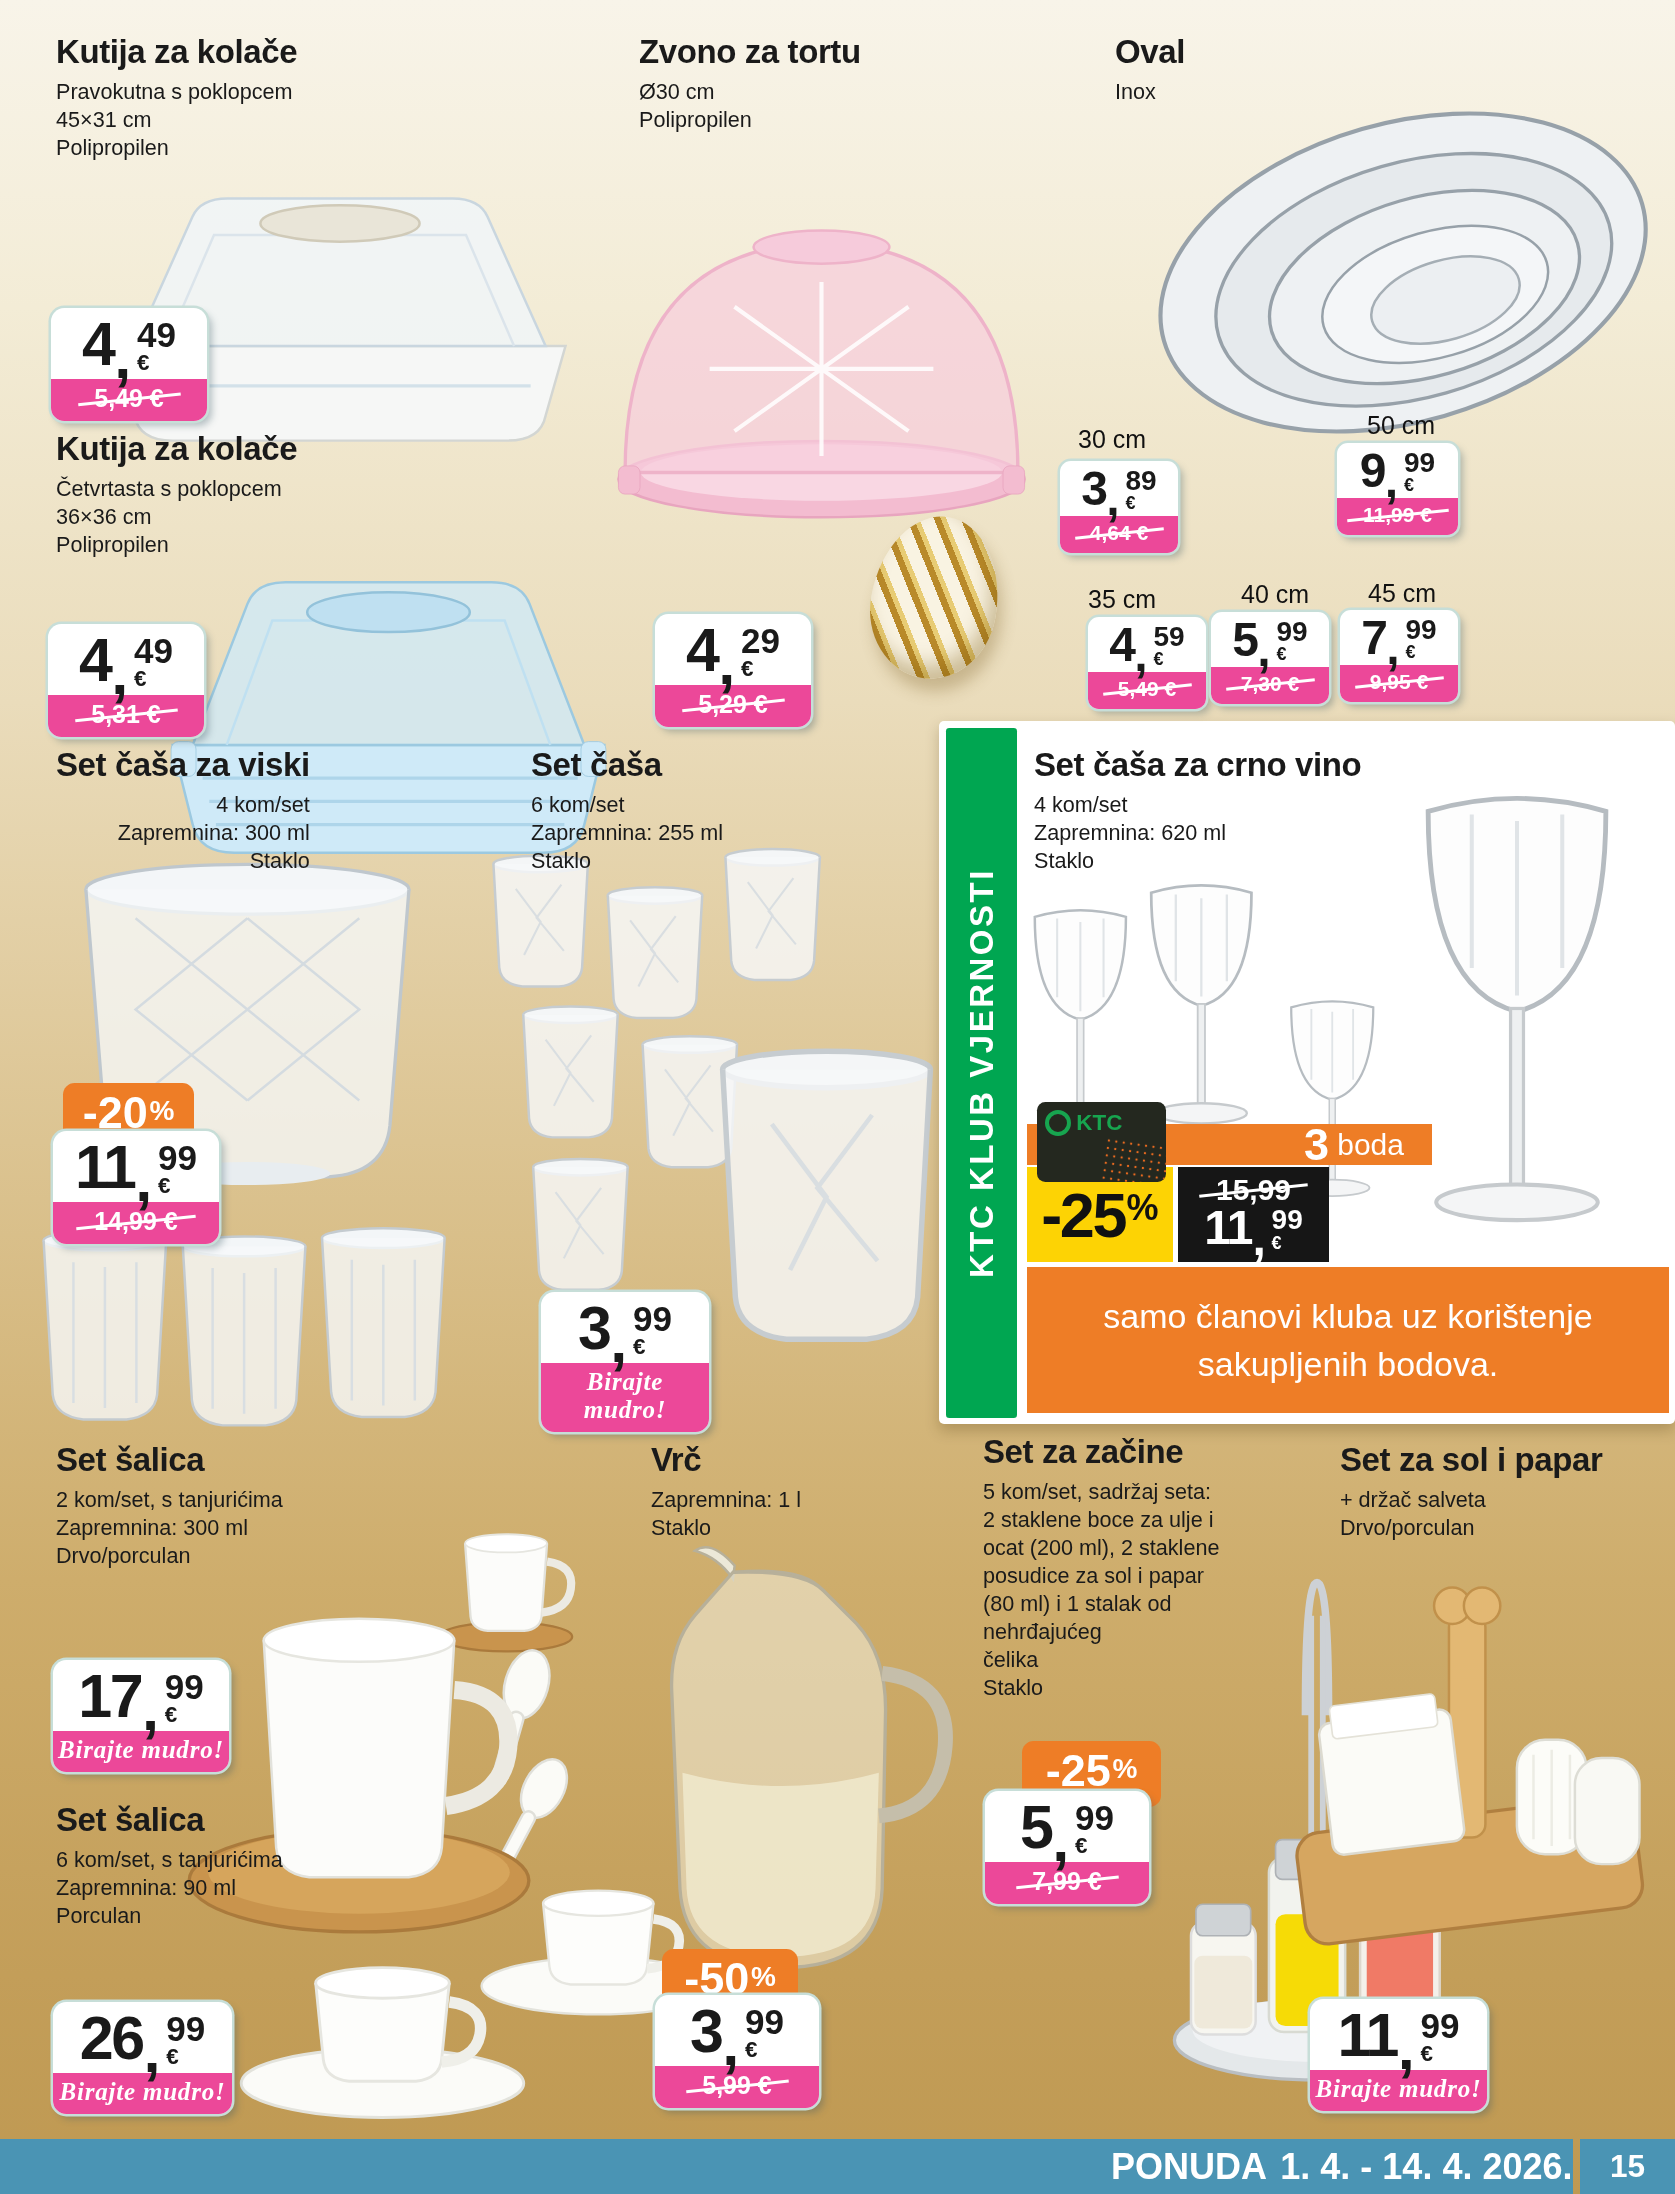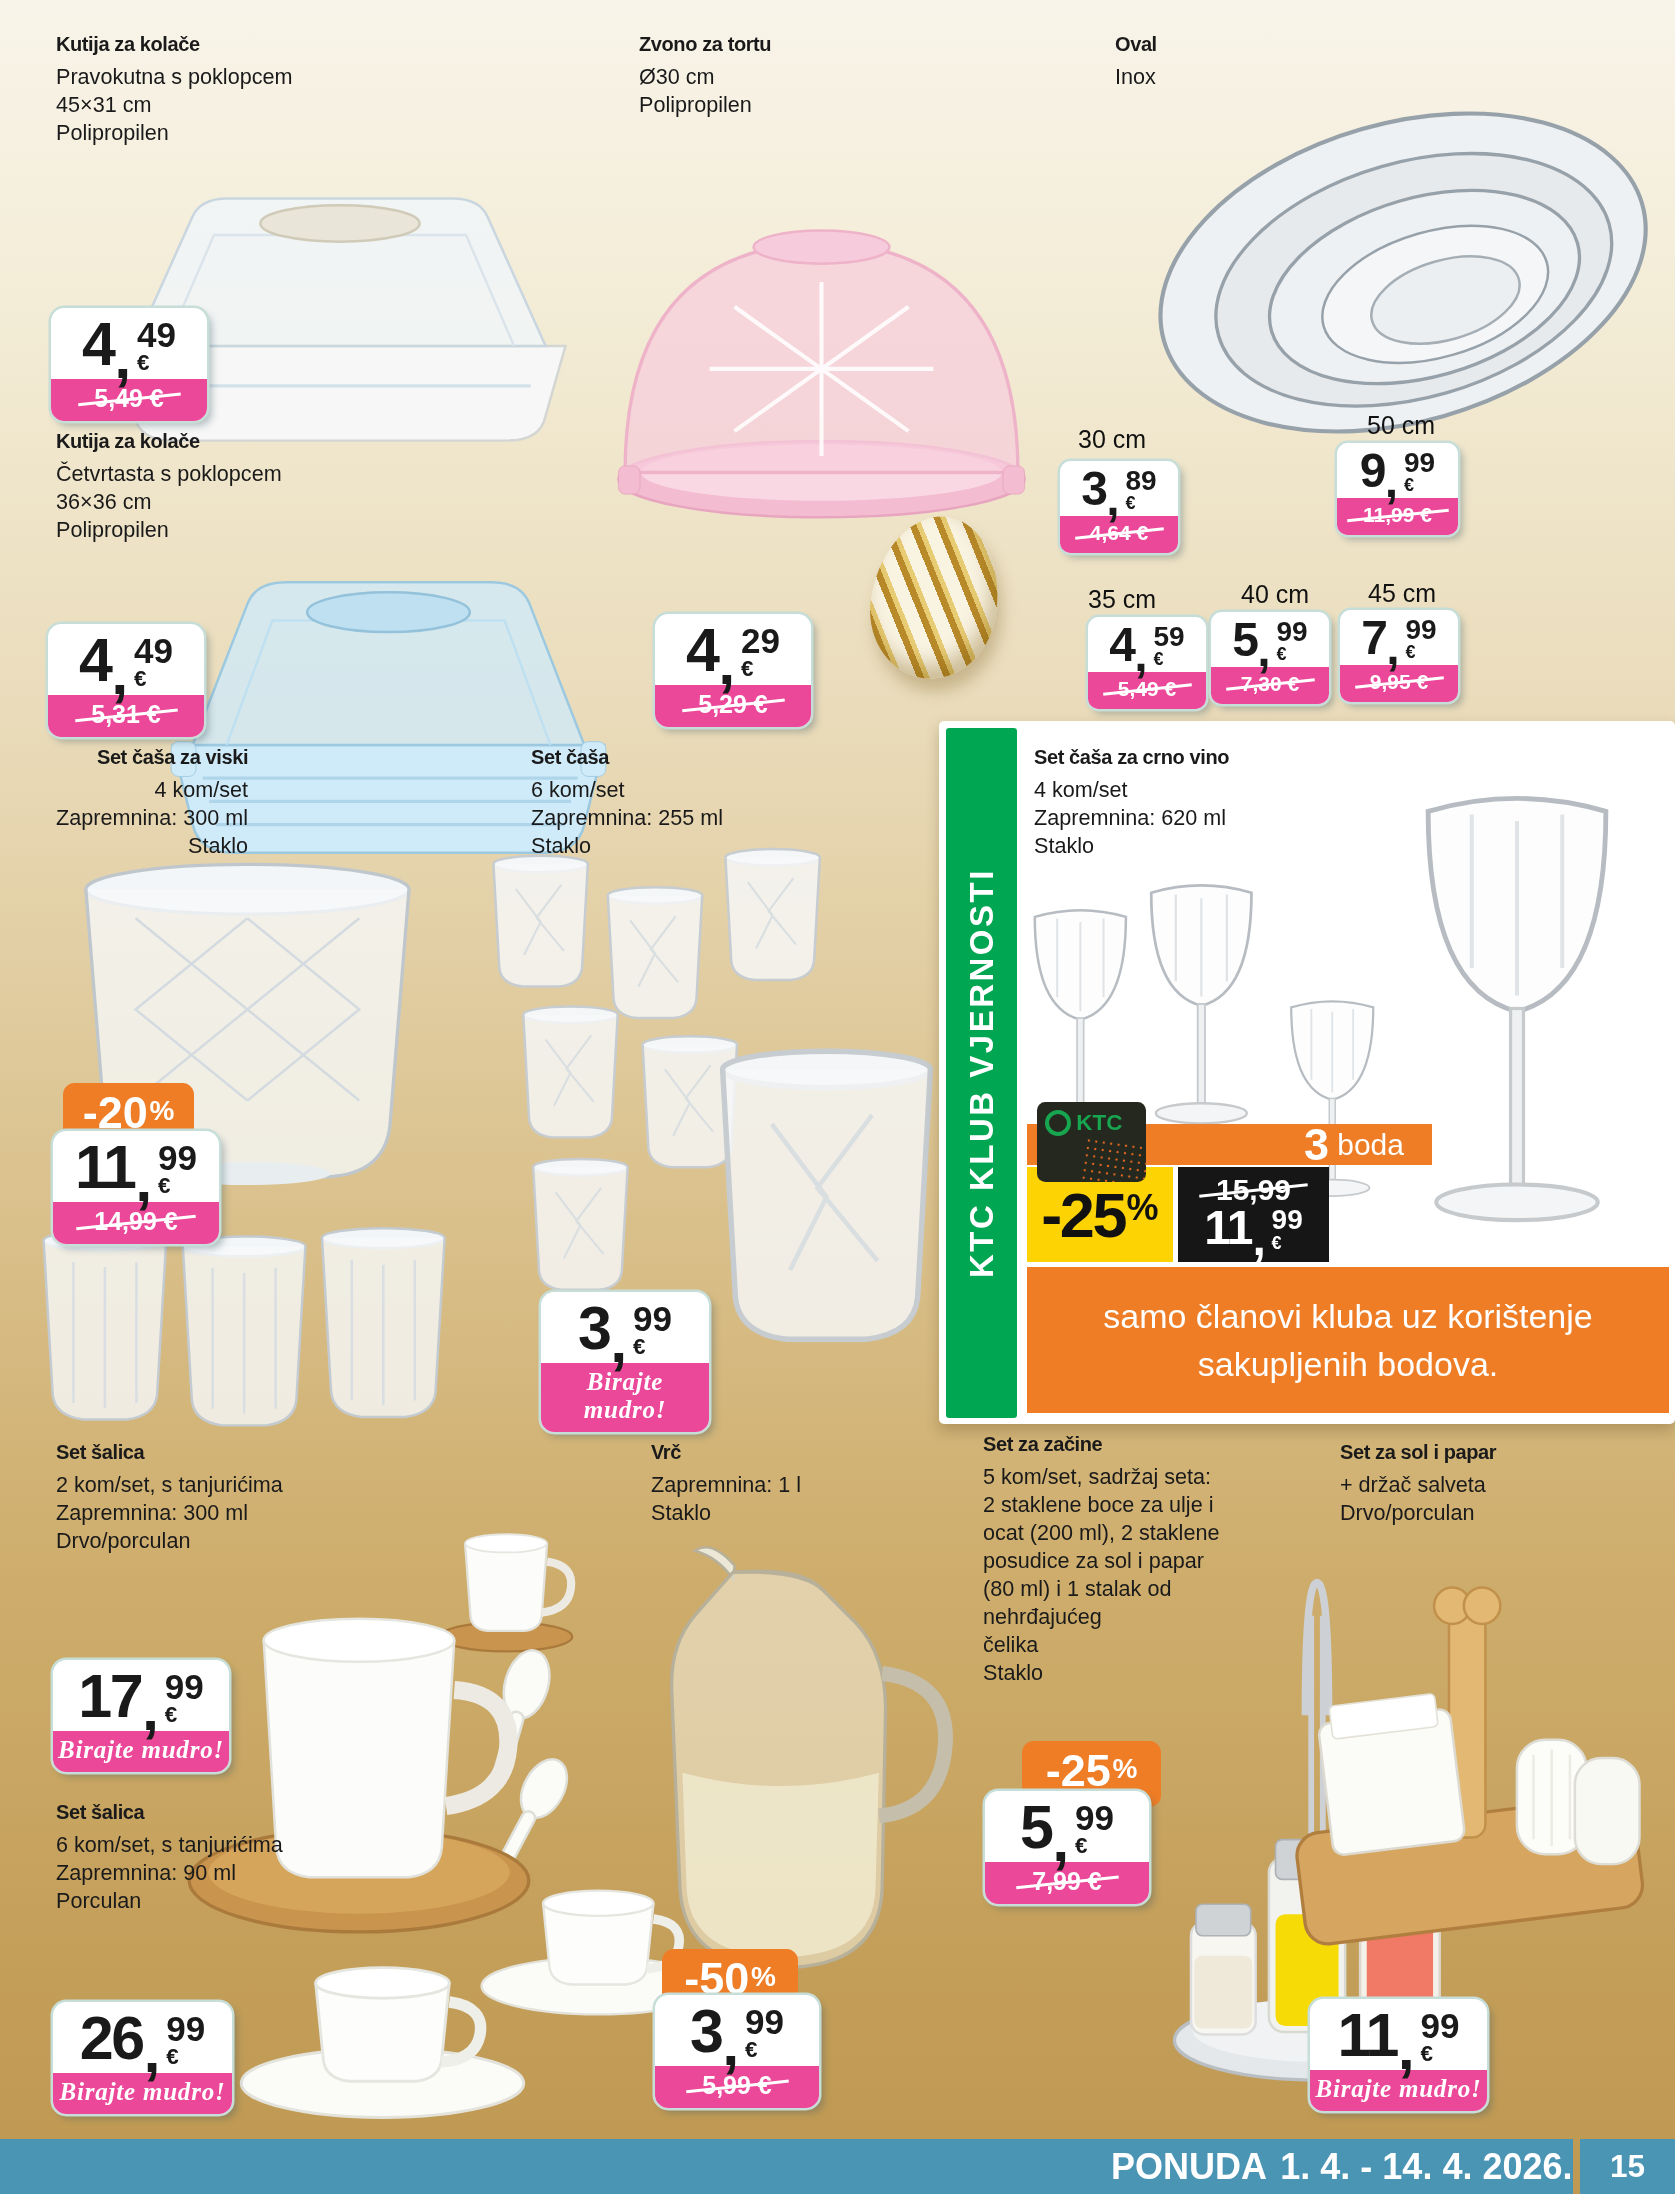--- a/index.html
+++ b/index.html
@@ -1,21 +1,21 @@
 <!DOCTYPE html>
 <html style="font-size:13.3px"><head>
 <meta charset="utf-8">
 <style>
   html,body{margin:0;padding:0;background:#777;}
   .page{position:relative;width:1675px;height:2194px;overflow:hidden;
     font-family:"Liberation Sans",sans-serif;color:#1a1a1a;
     background:linear-gradient(180deg,#f8f4e9 0%,#f3ecd6 14%,#eadcbb 32%,#dcc492 52%,#cead6c 72%,#c39e59 90%,#bf9952 100%);}
   
   .pinfo{position:absolute;z-index:3;}
-  .pinfo .title{font-size:20px;font-weight:bold;letter-spacing:-0.4px;margin:0 0 6.6px 0;}
+  .pinfo .title{font-size:33px;font-weight:bold;letter-spacing:-0.4px;margin:0 0 6.6px 0;}
   .pinfo .line{font-size:21.6px;line-height:1.3;}
   
   .tag{position:absolute;background:#fff;border-radius:13.3px;overflow:hidden;display:flex;flex-direction:column;
     box-shadow:0 0 0 2.5px #c7ded8,4.1px 5px 7.5px rgba(60,90,100,.35);z-index:5;
     --pm:61px;--pcn:35px;--peu:22.4px;--ps:25px;}
   .tag.sm{--pm:48px;--pcn:28px;--peu:18px;--ps:21px;border-radius:10.8px;}
   .price-row{display:flex;align-items:flex-start;justify-content:center;padding:10px 6.6px 3.3px;}
   .tag.sm .price-row{padding:6.6px 5px 1.7px;}
   .pm{font-size:var(--pm);font-weight:bold;line-height:.88;letter-spacing:-2.5px;}
   .pcm{font-size:var(--pm);font-weight:bold;line-height:.88;position:relative;top:.22em;margin-left:0.8px;}
@@ -38,21 +38,21 @@
     border-radius:50% 50% 50% 50%/56% 56% 44% 44%;
     background:repeating-linear-gradient(58deg,#b98a2a 0 6.6px,#e8cc74 6.6px 11.6px,#f9f3e2 11.6px 25px);
     box-shadow:inset -8.3px -11.6px 20px rgba(120,85,10,.35),6.6px 11.6px 15px rgba(120,90,30,.3);
     transform:rotate(10deg);}
   
   .ktc-panel{position:absolute;left:939px;top:721px;width:736px;height:703px;background:#fff;
     border-radius:5px;box-shadow:0 6.6px 13.3px rgba(70,50,10,.25);z-index:4;}
   .ktc-green{position:absolute;left:6.6px;top:6.6px;width:71px;height:690px;background:#00a651;border-radius:3.3px;}
   .vtext{position:absolute;inset:0;display:flex;align-items:center;justify-content:center;
     writing-mode:vertical-rl;transform:rotate(180deg);color:#fff;font-weight:bold;font-size:33px;letter-spacing:2.5px;}
-  .ktc-card{position:absolute;left:98px;top:381px;width:109px;height:80px;background:#24281f;border-radius:8.3px;z-index:6;overflow:hidden;}
+  .ktc-card{position:absolute;left:98px;top:381px;width:129px;height:80px;background:#24281f;border-radius:8.3px;z-index:6;overflow:hidden;}
   .ktc-card .logo{position:absolute;left:8.3px;top:8.3px;display:flex;align-items:center;gap:5px;color:#17a54f;font-weight:bold;font-size:22.4px;}
   .logo-ring{width:18px;height:18px;border:4.1px solid #17a54f;border-radius:50%;}
   .ktc-card::after{content:"";position:absolute;right:-6.6px;bottom:-6.6px;width:71px;height:48px;
     background:radial-gradient(#e86a1f 1.3px,transparent 1.5px);background-size:7.5px 7.5px;transform:rotate(8deg);}
   .pointsbar{position:absolute;left:88px;top:403px;width:405px;height:41px;background:#ee7d26;z-index:5;
     display:flex;align-items:center;justify-content:flex-end;padding-right:28px;box-sizing:border-box;color:#fff;}
   .pointsbar .pv{font-size:45px;font-weight:bold;line-height:1;}
   .pointsbar .pl{font-size:30px;margin-left:8.3px;}
   .ybox{position:absolute;left:88px;top:446px;width:146px;height:95px;background:#fdd304;z-index:5;
     display:flex;align-items:center;justify-content:center;color:#111;font-weight:bold;}

